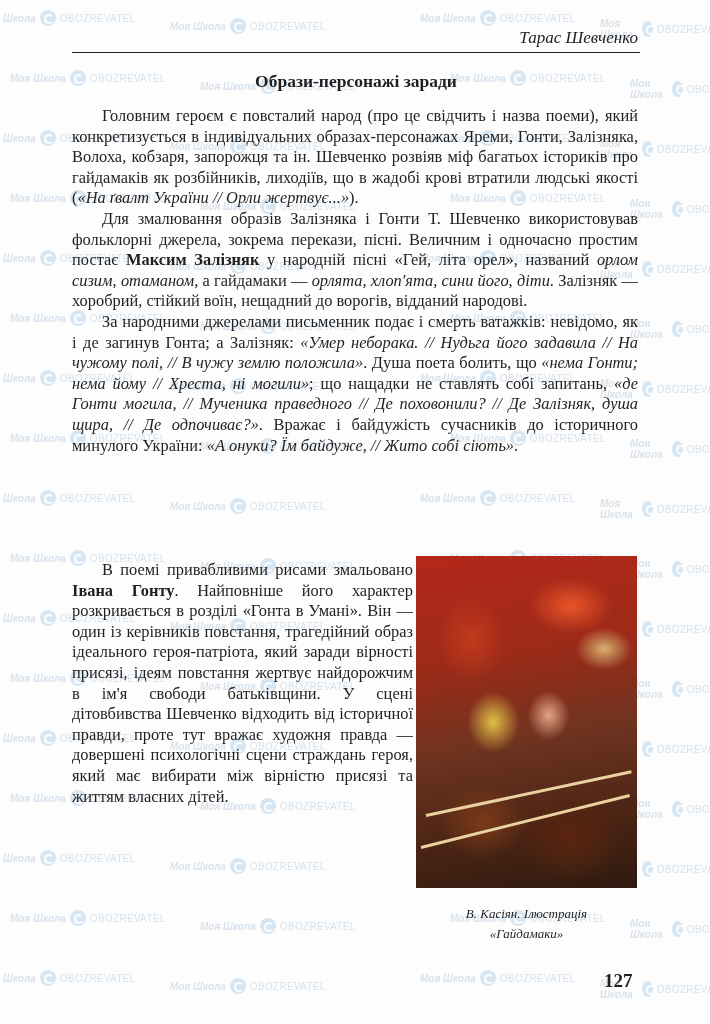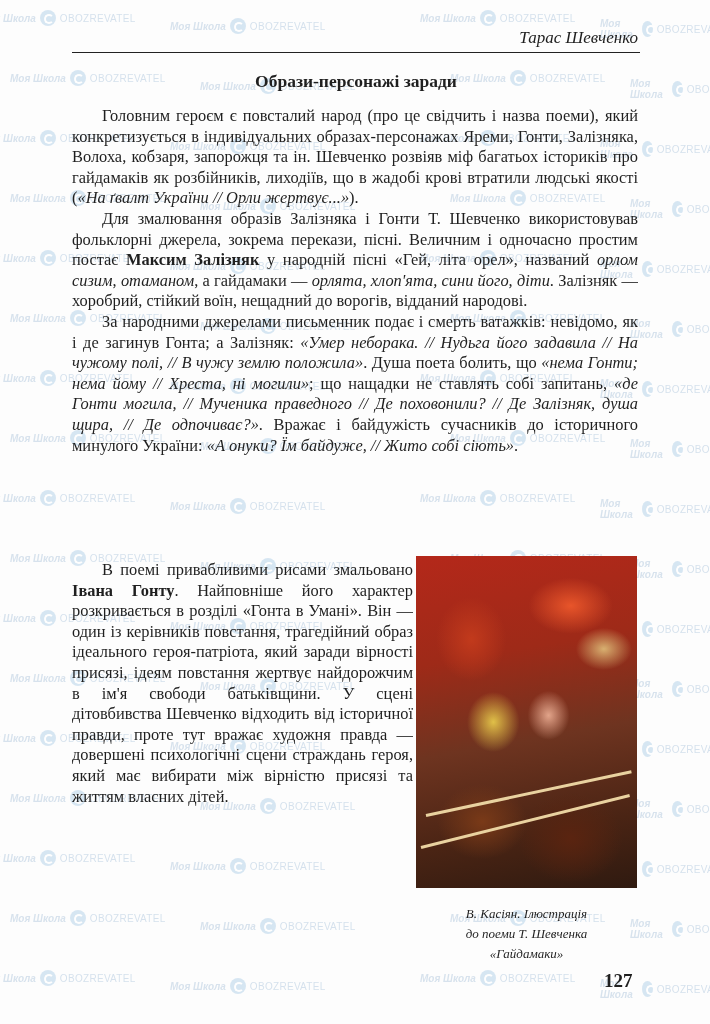--- a/index.html
+++ b/index.html
@@ -416,17 +416,16 @@
   <p><span>В поемі привабливими рисами змальовано </span><b class="bi">Івана Гонту</b><span>. Найповніше його характер розкривається в розділі «Гонта в Умані». Він — один із керівників повстання, трагедійний образ ідеального героя-патріота, який заради вірності присязі, ідеям повстання жертвує найдорожчим в ім'я свободи батьківщини. У сцені дітовбивства Шевченко відходить від історичної правди, проте тут вражає художня правда — довершені психологічні сцени страждань героя, який має вибирати між вірністю присязі та життям власних дітей.</span></p>
 </div>
 
 <div class="illustration" title="Ілюстрація: повсталі гайдамаки зі списами на тлі вогню">
   <div class="spear" style="left:10px;top:258px;width:210px;transform:rotate(-12deg);"></div>
   <div class="spear" style="left:5px;top:290px;width:215px;transform:rotate(-14deg);"></div>
 </div>
 
 <div class="caption">
   <div>В. Касіян. Ілюстрація</div>
-  <div>до поеми Т. Шевченка</div>
   <div>«Гайдамаки»</div>
 </div>
 
 <div class="page-number">127</div>
 
 </body></html>

